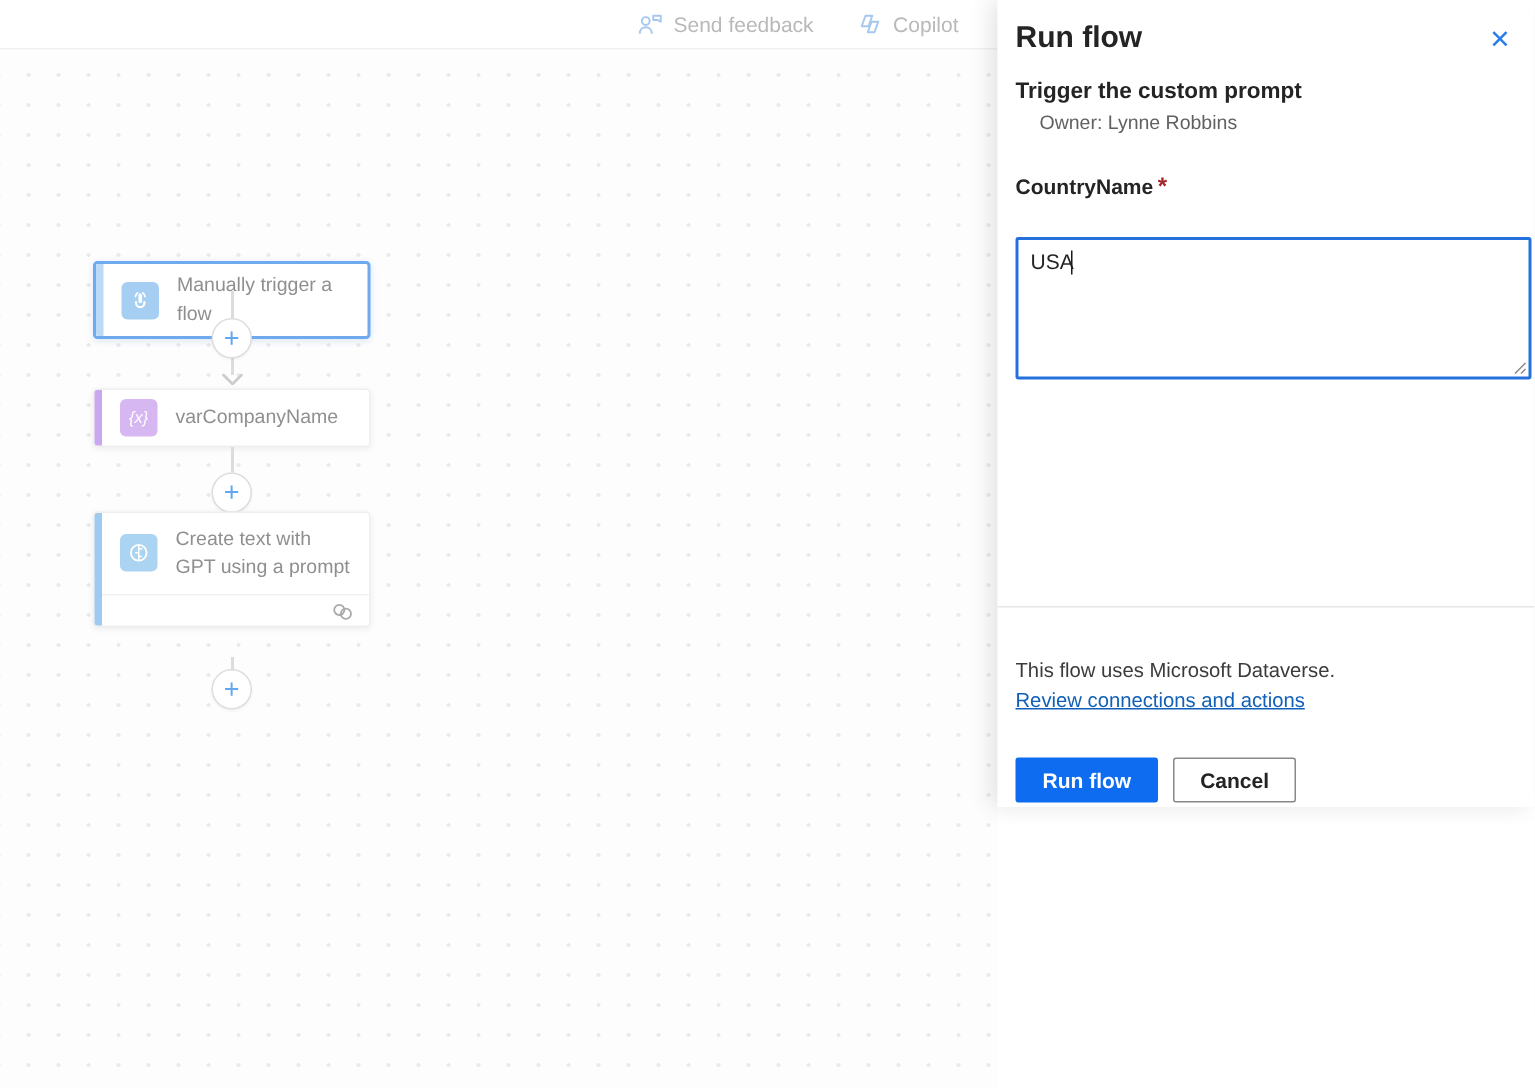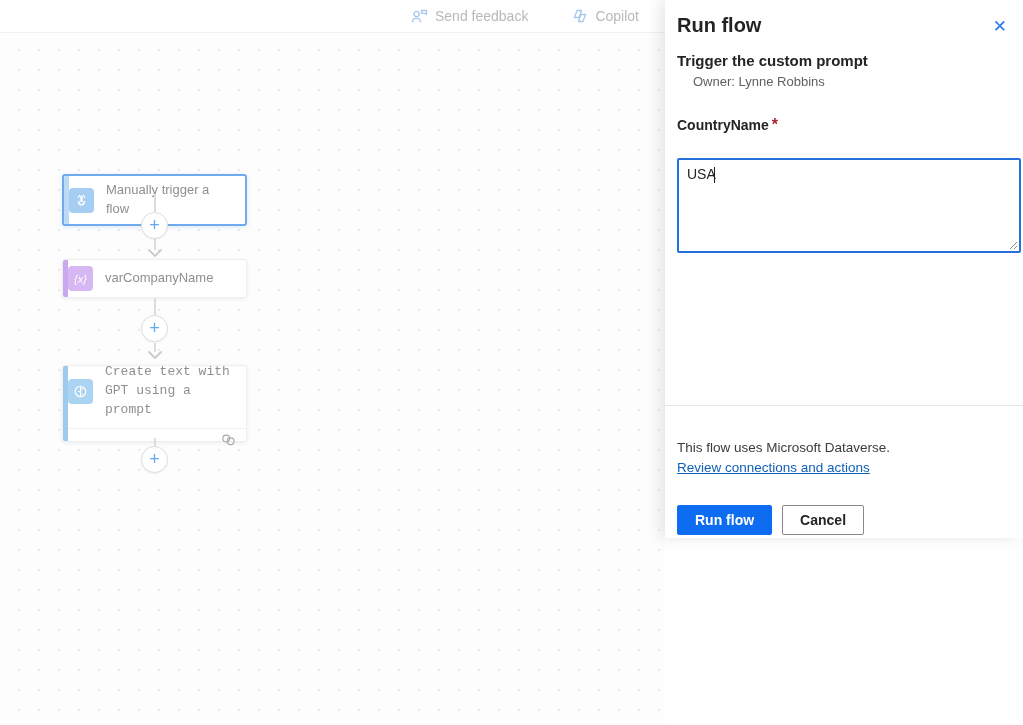--- a/index.html
+++ b/index.html
@@ -14,21 +14,21 @@
 
   
   .designer {
     position: absolute; left: 0; top: 0; width: 665px; height: 725px;
     background: #fdfdfd;
   }
   .topbar {
     position: absolute; left: 0; top: 0; width: 100%; height: 33px;
     background: #ffffff; border-bottom: 1px solid #f1f1f1;
     display: flex; align-items: center; justify-content: flex-end;
-    gap: 44px; padding-right: 26px; z-index: 3;
+    gap: 30px; padding-right: 26px; z-index: 3;
   }
   .topbar-btn {
     display: flex; align-items: center; gap: 7px;
     background: none; border: none; cursor: pointer;
     font-family: inherit; font-size: 14px; color: #b9b9b9;
   }
   .topbar-btn svg { display: block; }
 
   .canvas {
     position: absolute; left: 0; top: 33px; width: 665px; height: 692px;
@@ -46,21 +46,21 @@
     display: flex; align-items: center; cursor: pointer;
   }
   .node-selected {
     border: 2px solid #6fa9ee;
     box-shadow: 0 1px 5px rgba(70,130,220,0.18);
   }
   .node-accent {
     position: absolute; left: 0; top: 0; bottom: 0; width: 5px;
     border-radius: 2px 0 0 2px;
   }
-  .node-main { display: flex; align-items: center; gap: 12px; padding: 8px 10px 8px 5px; width: 100%; }
+  .node-main { display: flex; align-items: center; gap: 12px; padding: 8px 10px 8px 17px; width: 100%; }
   .node-icon {
     width: 25px; height: 25px; border-radius: 4px; flex: 0 0 25px;
     display: flex; align-items: center; justify-content: center;
     color: #fff;
   }
   .node-icon .glyph-x { font-size: 11px; font-style: italic; color: #fff; letter-spacing: 0; }
   .node-title { font-size: 13px; line-height: 1.45; color: #8f8f8f; }
   .node-col { display: flex; flex-direction: column; width: 100%; }
   .node-footer {
     border-top: 1px solid #f1f1f1; height: 24px;
@@ -193,21 +193,21 @@
         </div>
       </div>
 
       <div class="vline" style="top:265px;height:17px;"></div>
       <button class="plus-btn" style="top:282px;"><span>+</span></button>
       <div class="vline" style="top:310px;height:9px;"></div>
       <svg class="arrowhead" style="top:318px;" width="14" height="8" viewBox="0 0 14 8">
         <path d="M1 1 L7 7 L13 1" fill="none" stroke="#cccccc" stroke-width="1.8" stroke-linecap="round" stroke-linejoin="round"></path>
       </svg>
 
-      <div class="node" style="top:332px;height:77px;align-items:center;font-family:Liberation Mono, monospace;">
+      <div class="node" style="top:308px;height:77px;align-items:flex-start;">
         <div class="node-accent" style="background:#9fcaf0;"></div>
         <div class="node-col">
           <div class="node-main" style="flex:1;">
             <div class="node-icon" style="background:#abd4f3;">
               <svg width="15" height="15" viewBox="0 0 16 16" fill="none">
                 <circle cx="8" cy="8" r="5.6" stroke="#fff" stroke-width="1.3"></circle>
                 <path d="M8 2.4 v11.2 M8 5.2 h2.6 M8 8 h-2.6 M8 10.6 h2.2" stroke="#fff" stroke-width="1.1"></path>
               </svg>
             </div>
             <div class="node-title">Create text with GPT using a prompt</div>

